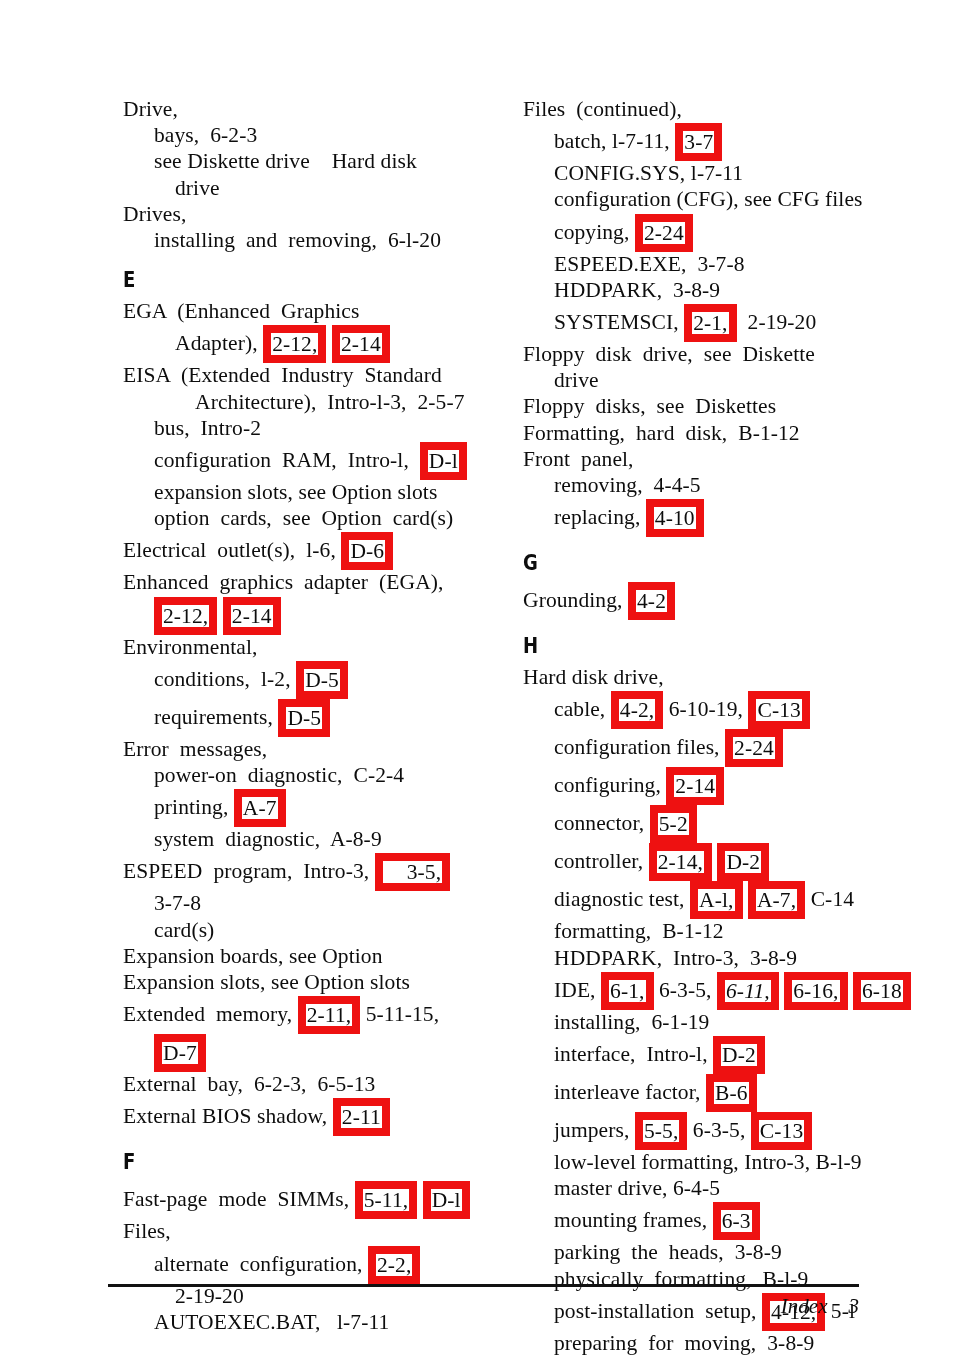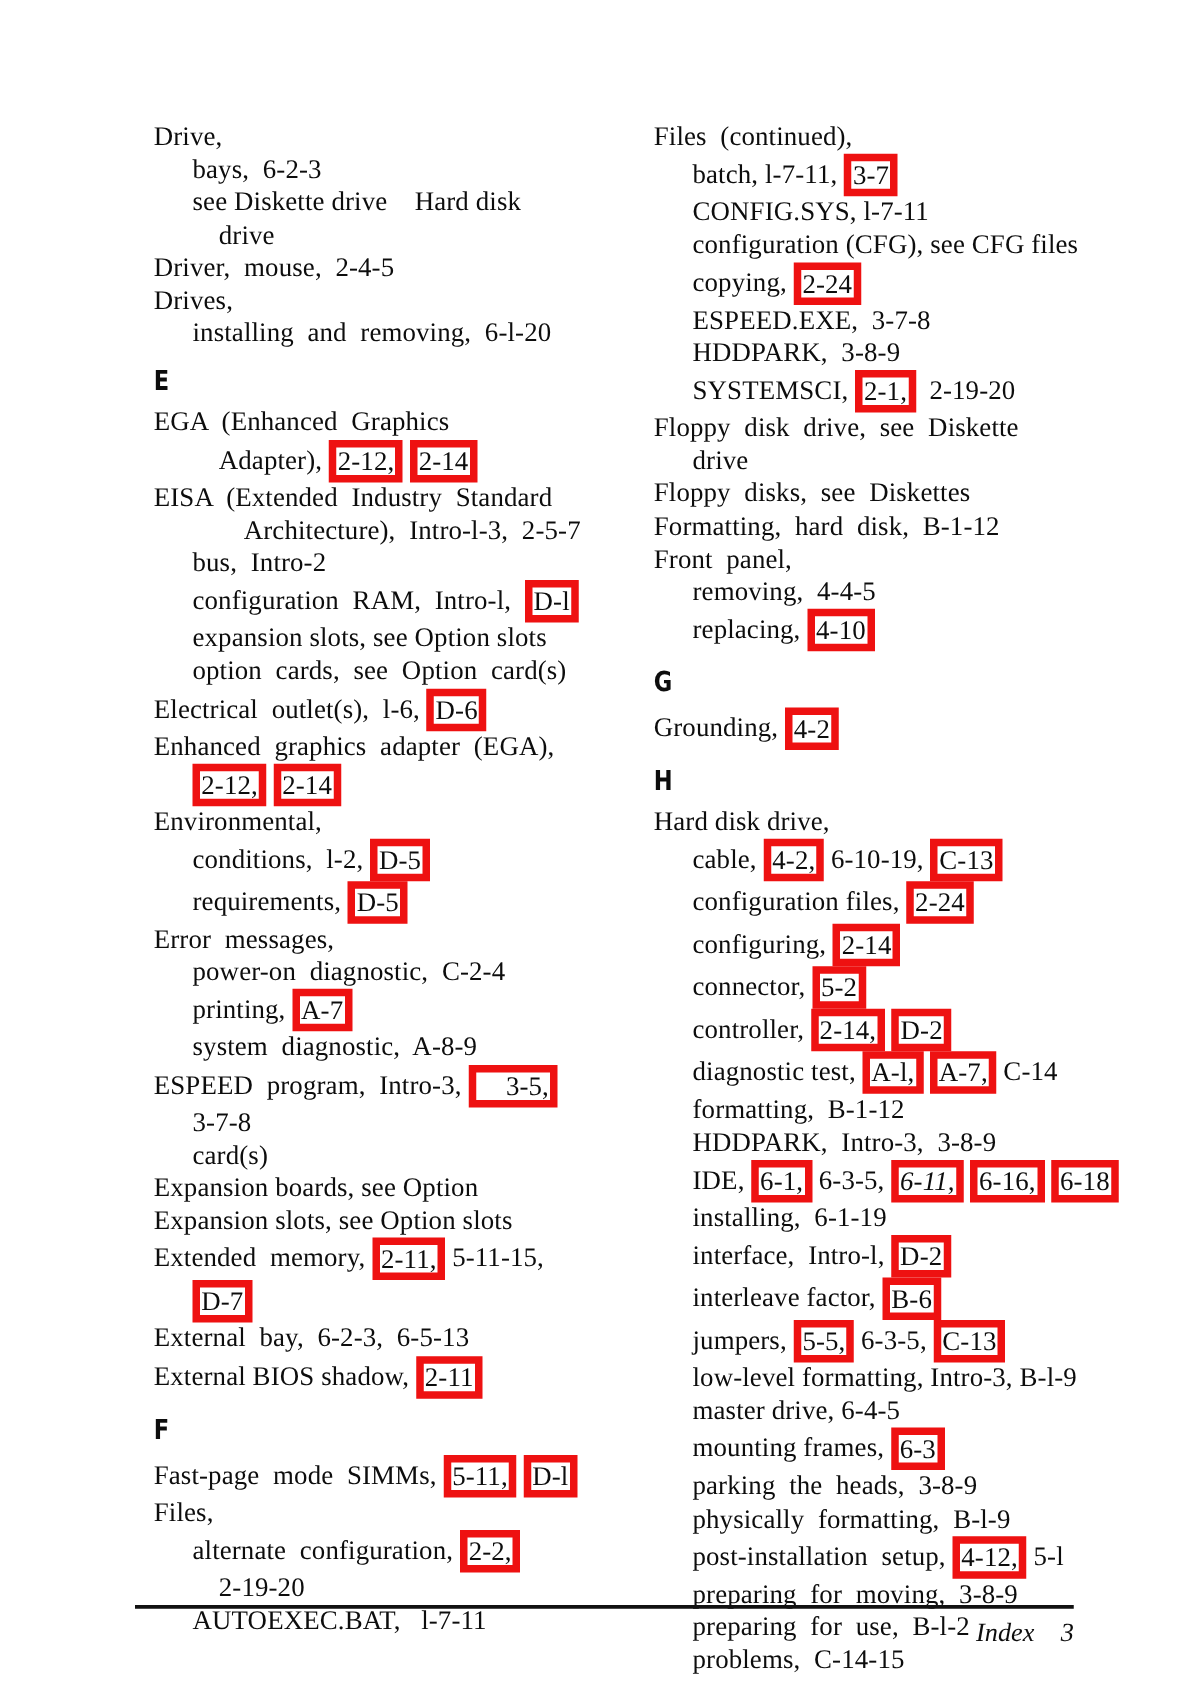--- a/index.html
+++ b/index.html
@@ -57,21 +57,21 @@
     font-size: 22px;
     line-height: 26px;
     margin-top: 14px;
     margin-bottom: 5px;
     transform: scaleX(0.82);
     transform-origin: left center;
   }
 
   
   .box {
-    border: 6px solid #3b82f6;
+    border: 8px solid #3b82f6;
     padding: 0 1px;
     margin: 0 0px;
     display: inline-block;
     line-height: 22px;
     position: relative;
     top: 1px;
   }
 
   
   .footer-rule {
@@ -97,21 +97,20 @@
 <body>
 
 <div id="page">
 
   <div class="columns">
     <div class="col col-left" id="col-0">
         <div class="line ind0"><span>Drive,</span></div>
         <div class="line ind1"><span>bays,  6-2-3</span></div>
         <div class="line ind1"><span>see Diskette drive    Hard disk</span></div>
         <div class="line ind2"><span>drive</span></div>
-        <div class="line ind0"><span>Driver,  mouse,  2-4-5</span></div>
         <div class="line ind0"><span>Drives,</span></div>
         <div class="line ind1"><span>installing  and  removing,  6-l-20</span></div>
         <div class="sect">E</div>
         <div class="line ind0"><span>EGA  (Enhanced  Graphics</span></div>
         <div class="line ind2"><span>Adapter), </span><span class="box" style="border-color: rgb(238, 17, 17);">2-12,</span><span> </span><span class="box" style="border-color: rgb(238, 17, 17);">2-14</span></div>
         <div class="line ind0"><span>EISA  (Extended  Industry  Standard</span></div>
         <div class="line ind3"><span>Architecture),  Intro-l-3,  2-5-7</span></div>
         <div class="line ind1"><span>bus,  Intro-2</span></div>
         <div class="line ind1"><span>configuration  RAM,  Intro-l,  </span><span class="box" style="border-color: rgb(238, 17, 17);">D-l</span></div>
         <div class="line ind1"><span>expansion slots, see Option slots</span></div>

